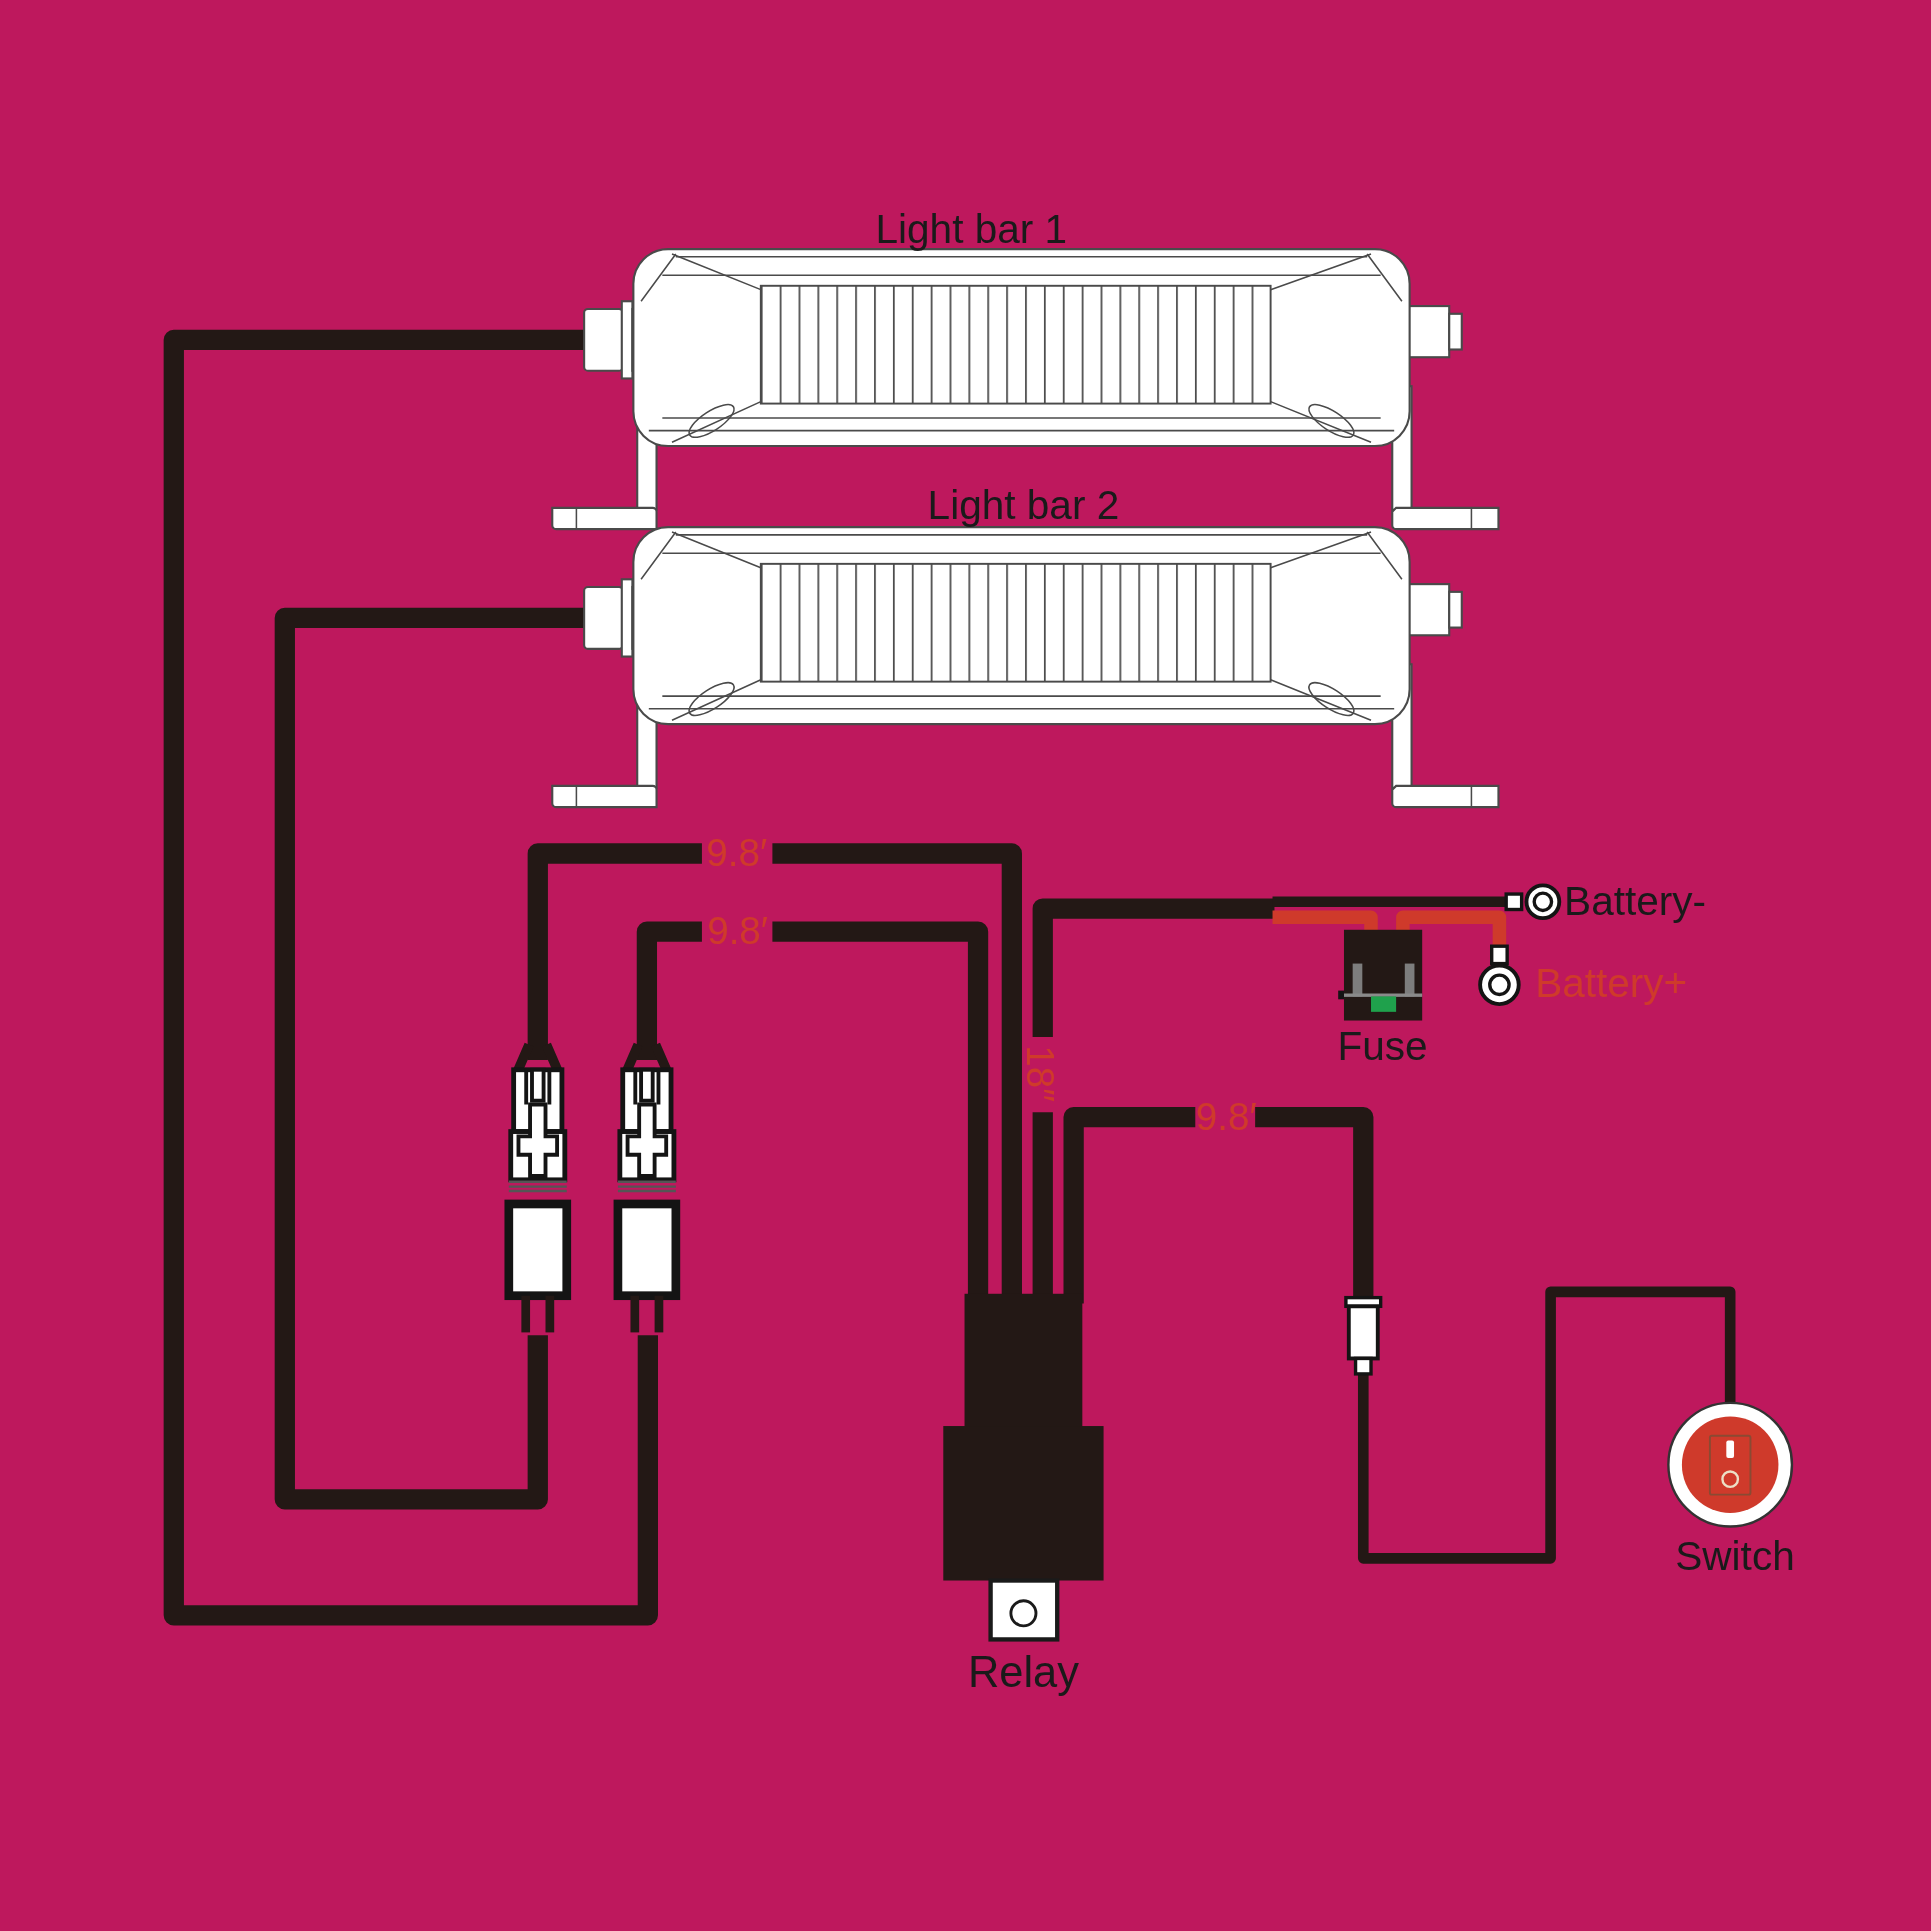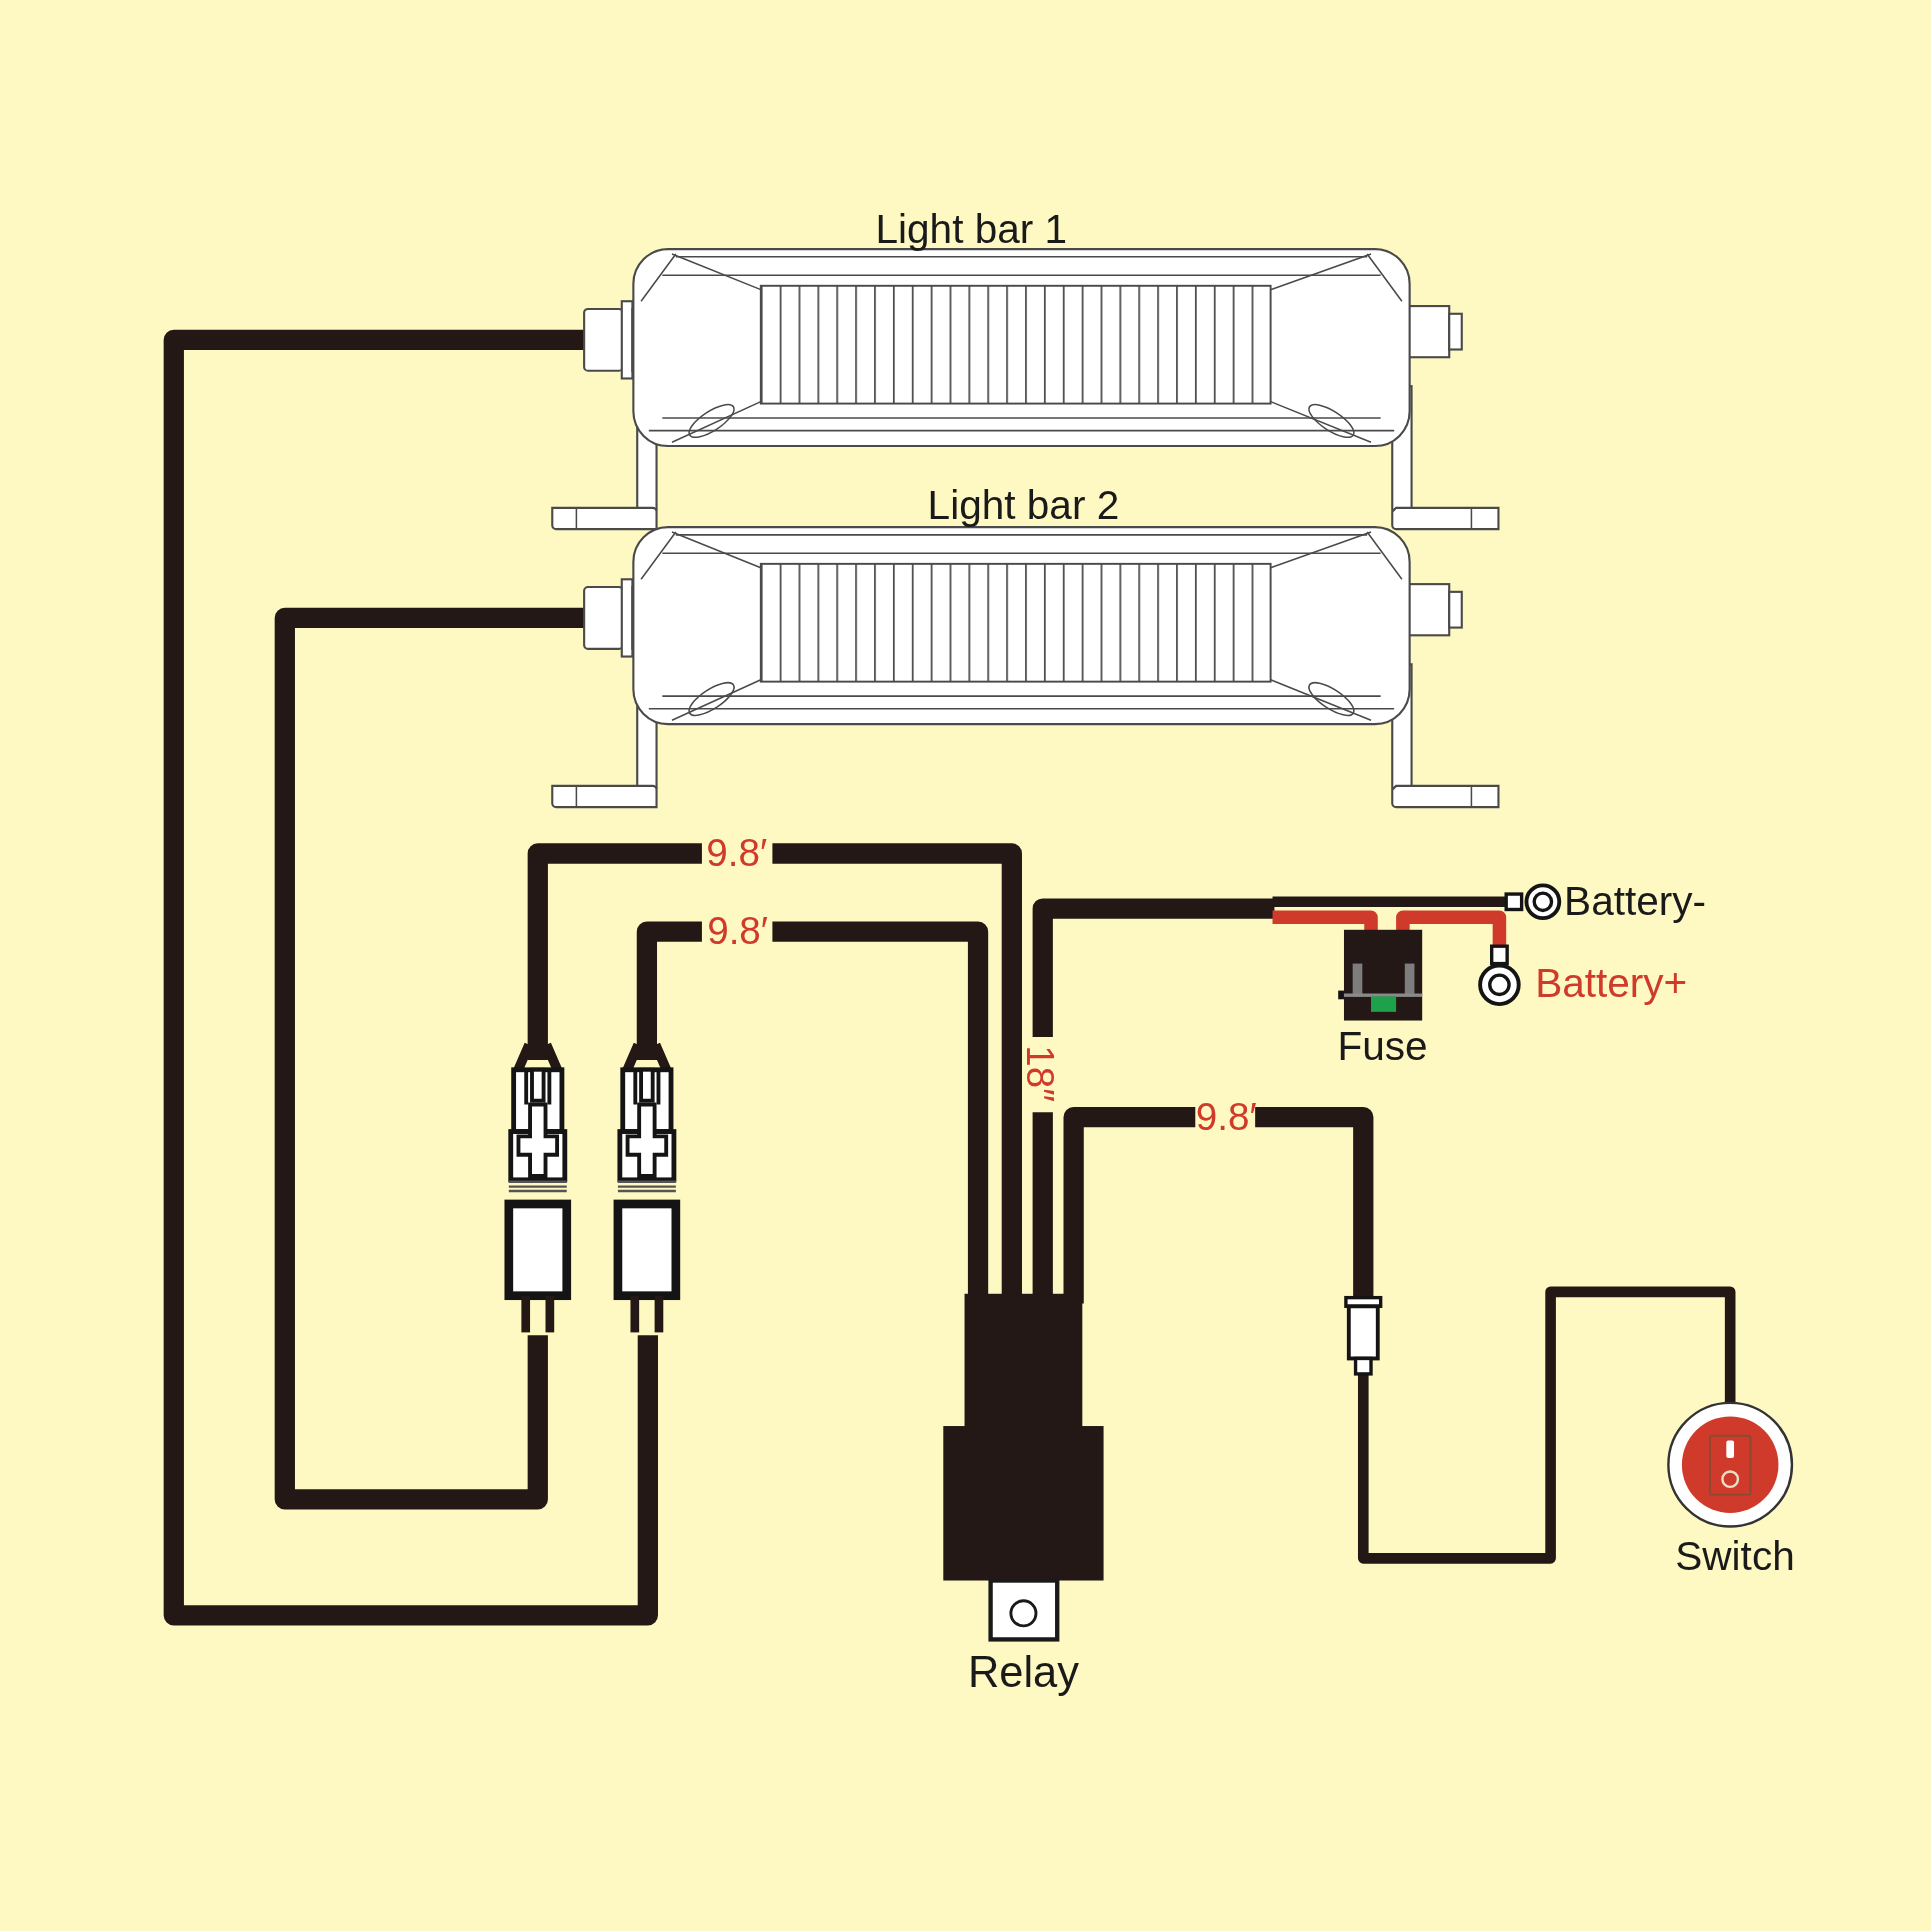--- a/index.html
+++ b/index.html
@@ -1,16 +1,16 @@
 <!DOCTYPE html>
 <html style="--wire: #231815; --accent-red: #cf3a2b; --outline-gray: #4a4a4a; --fuse-green: #1fa14c; --metal-gray: #7d7d7d;"><head>
 <meta charset="utf-8">
 <style>
   html,body{margin:0;padding:0;background:#ffffff;}
-  .canvas{position:relative;width:1931px;height:1931px;background:#fef9c3;overflow:hidden;}
+  .canvas{position:relative;width:1931px;height:1931px;background:#be185d;overflow:hidden;}
   svg{display:block;}
   
   .wire{stroke:var(--wire,#231815);stroke-width:21;fill:none;stroke-linejoin:round;stroke-linecap:butt;}
   .wire-thin{stroke:var(--wire,#231815);stroke-width:11;fill:none;stroke-linejoin:round;}
   .redwire{stroke:var(--accent-red,#cf3a2b);stroke-width:14;fill:none;stroke-linejoin:round;}
   .strain{stroke:var(--wire,#231815);stroke-width:10;fill:none;}
   
   .outline{stroke:var(--outline-gray,#4a4a4a);stroke-width:2.2;fill:#fff;}
   .thin{stroke:var(--outline-gray,#4a4a4a);stroke-width:1.6;fill:none;}
   .blk{stroke:#141414;stroke-width:5;fill:#fff;}

